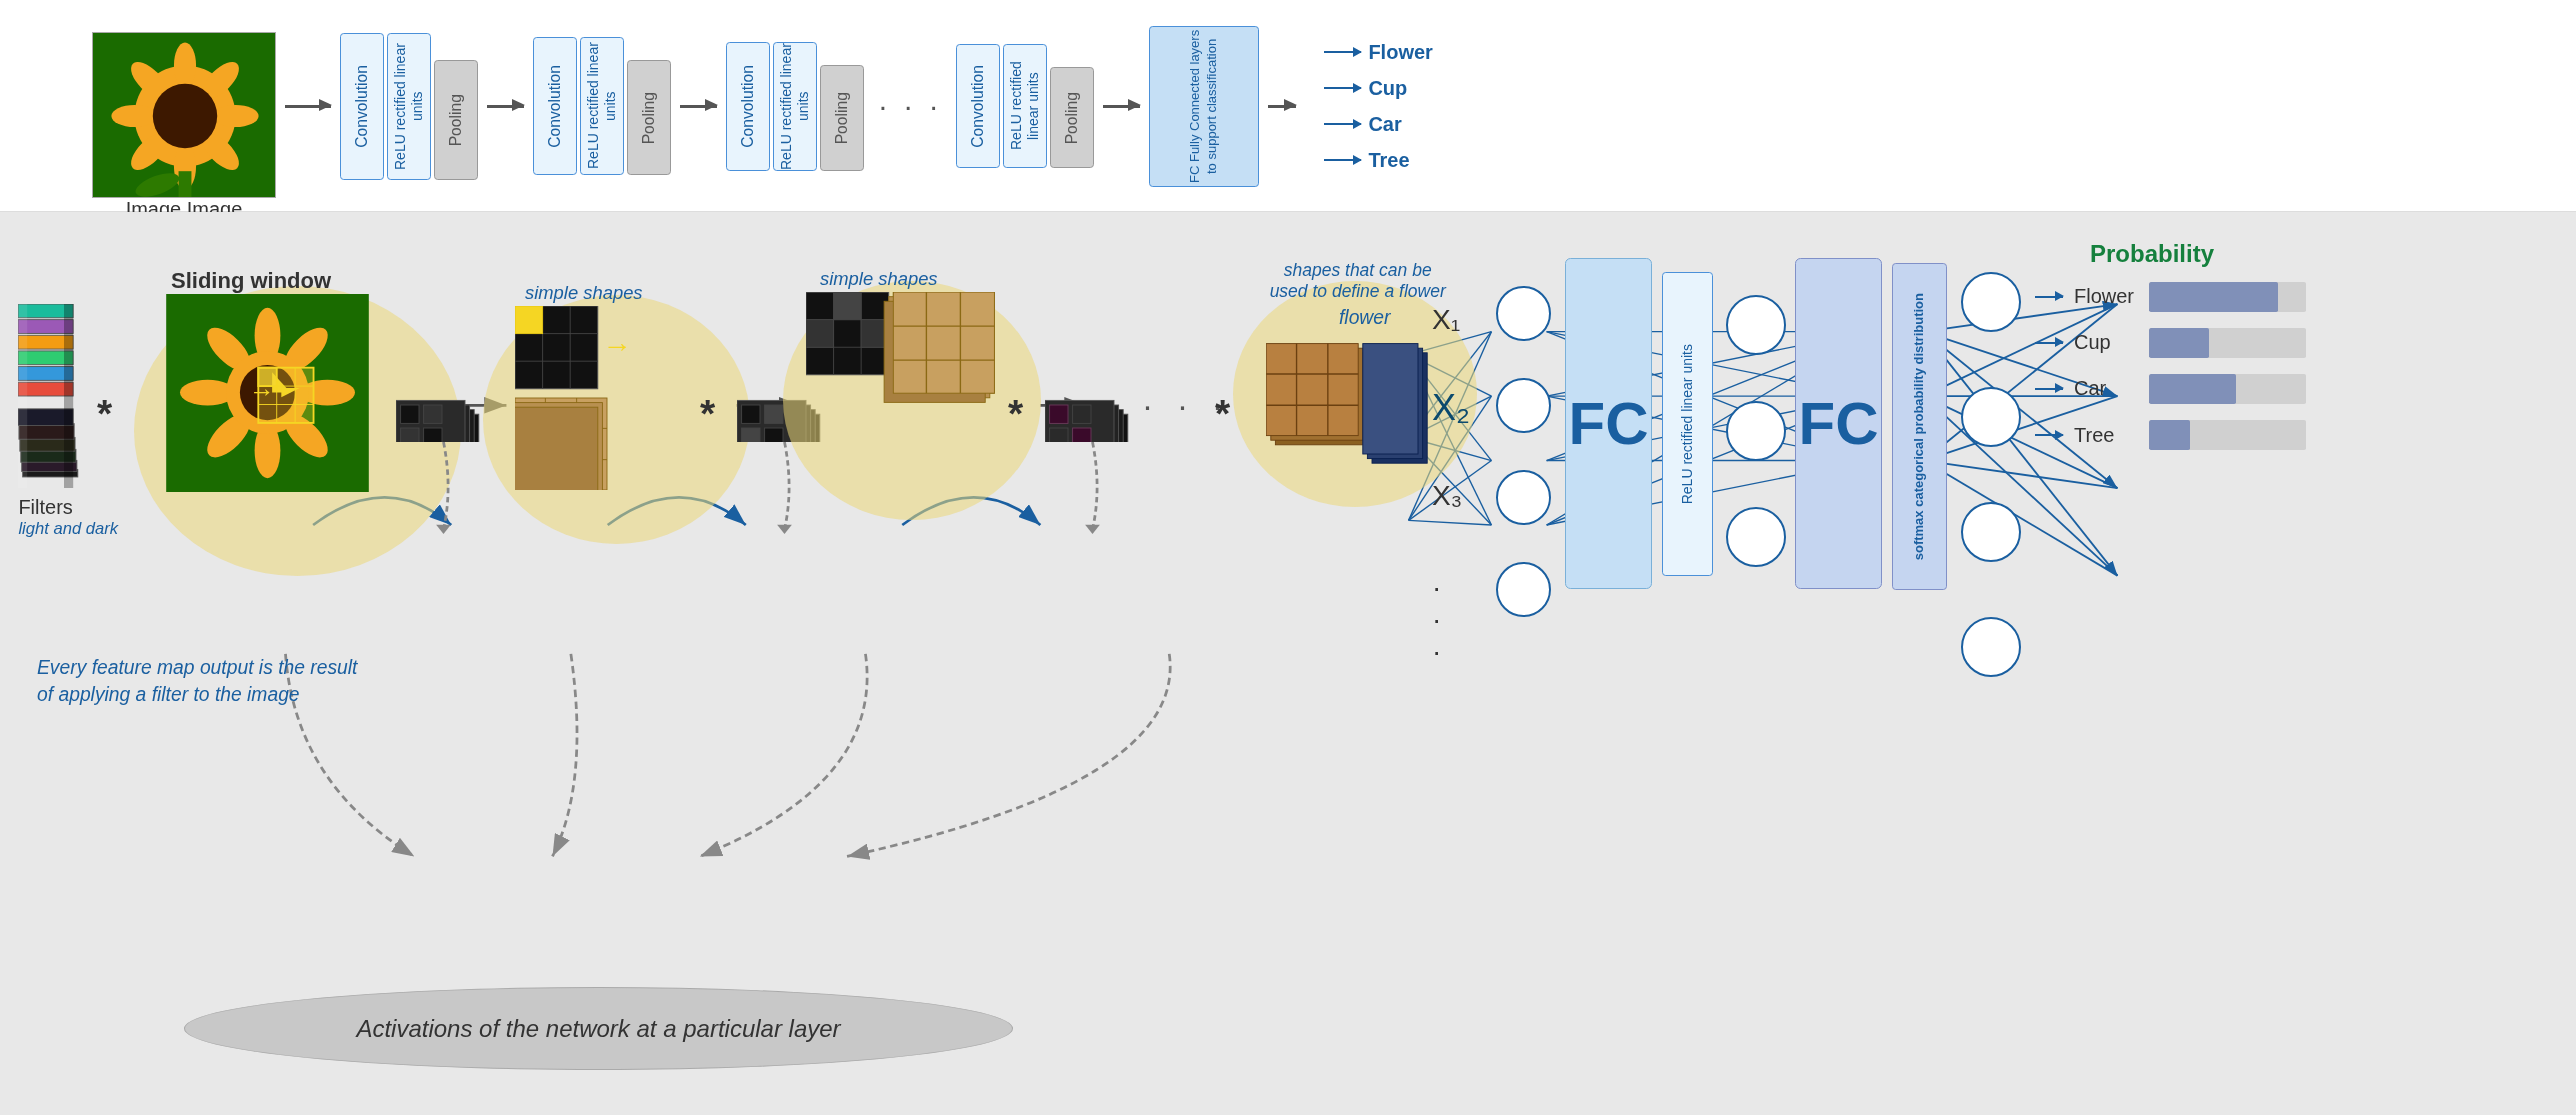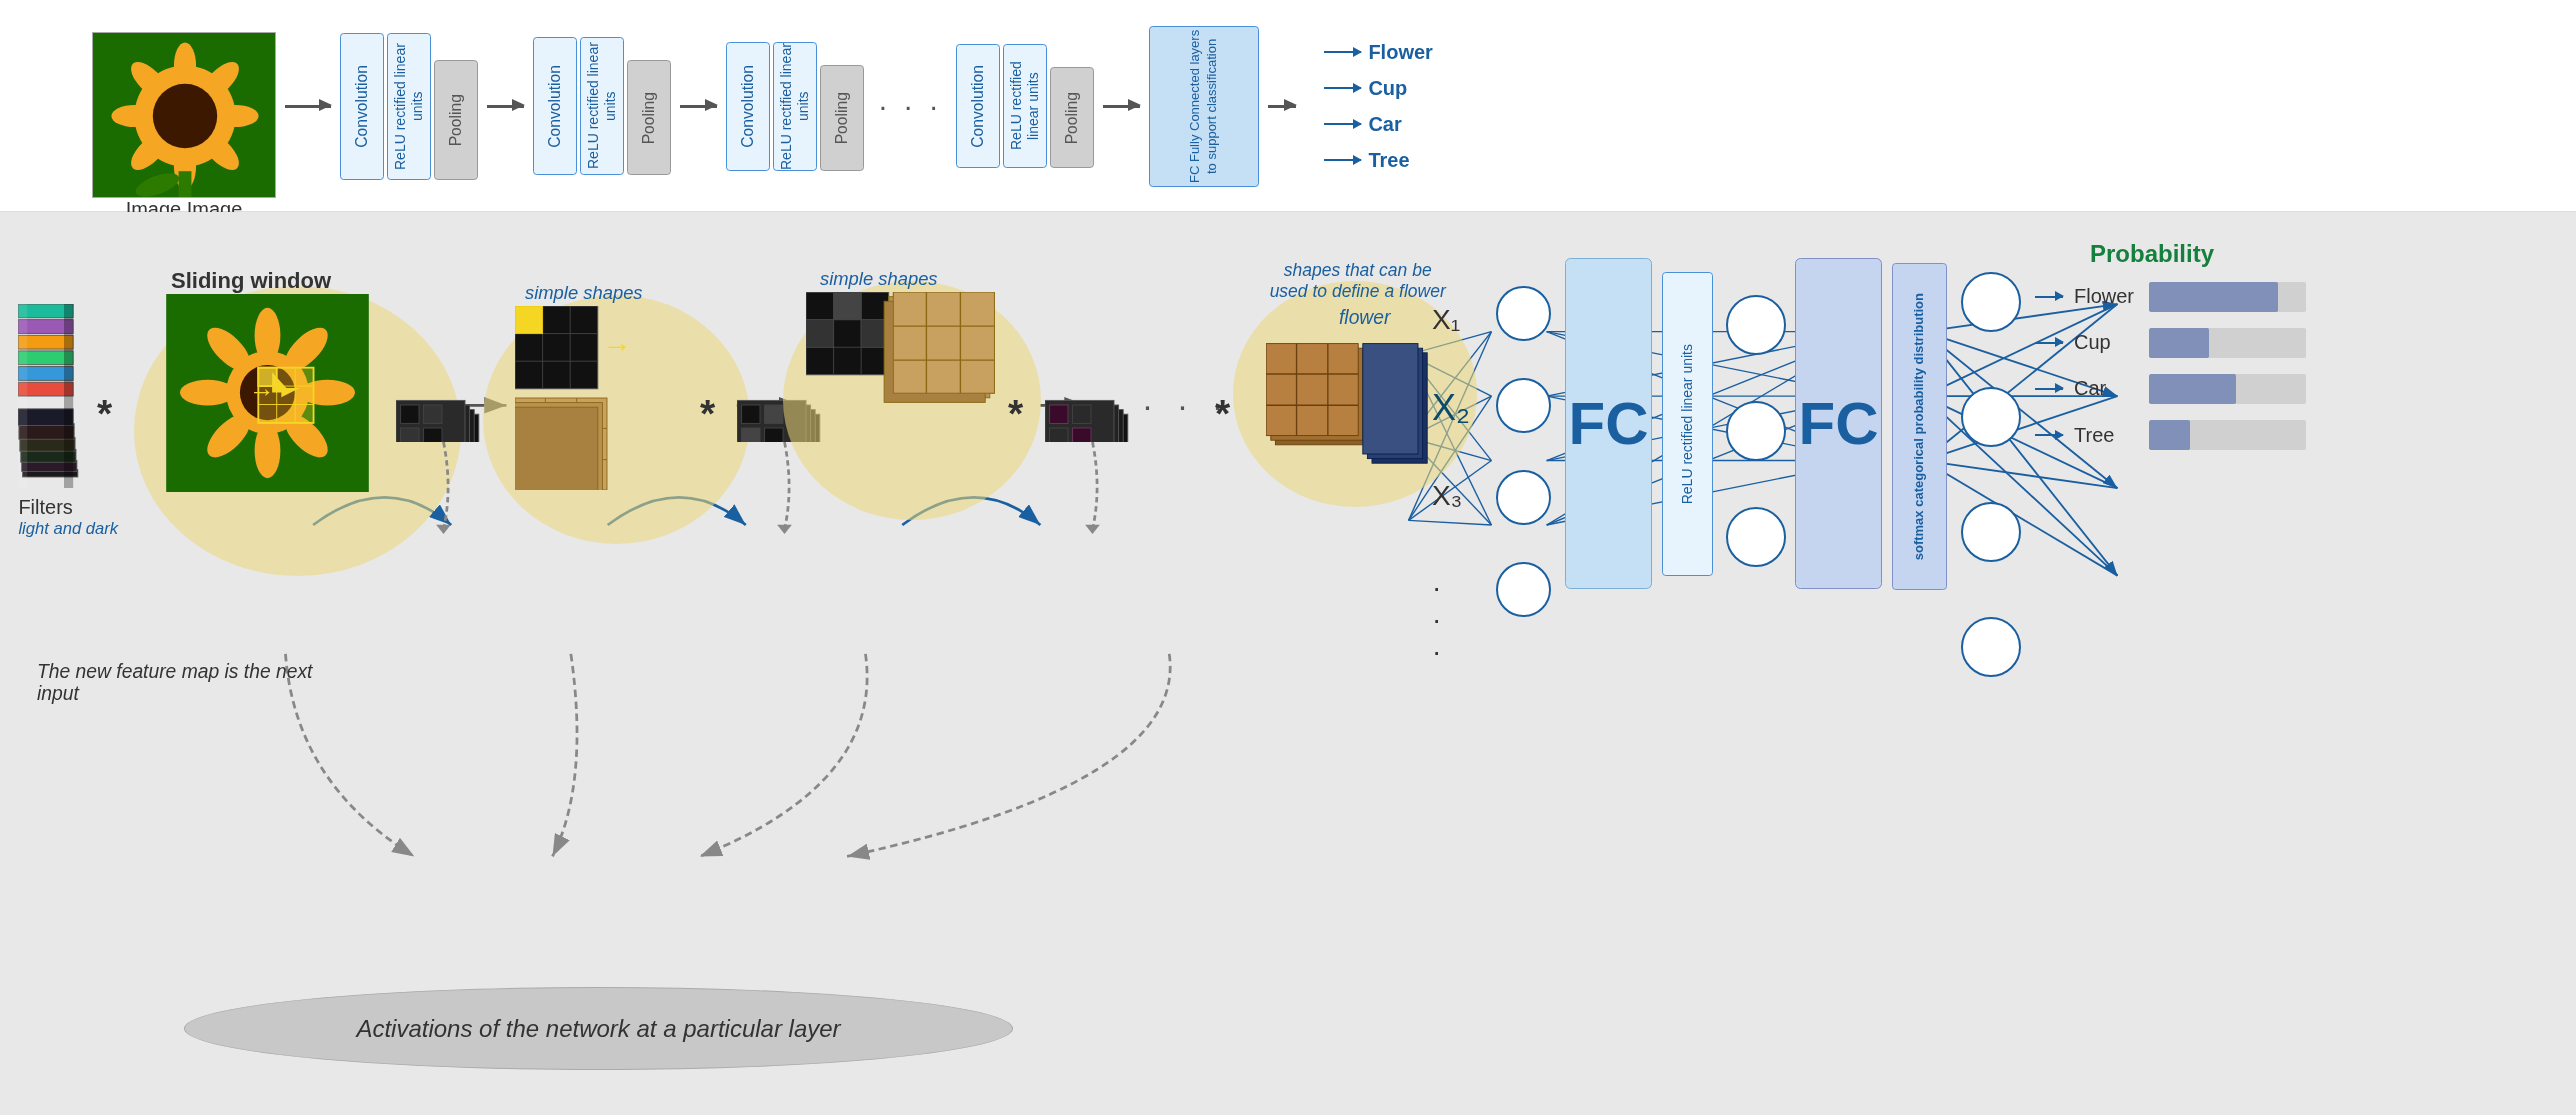--- a/index.html
+++ b/index.html
@@ -778,21 +778,22 @@
           <div style="position:absolute; right:-0.9px; top:-4.6px; border-left:9.2px solid #1a5fa0; border-top:5.5px solid transparent; border-bottom:5.5px solid transparent;"></div>
         </div>
         <div style="font-size:20px; color:#333; width:64px;">Tree</div>
         <div style="width:157px; height:29.5px; background:#d0d0d0; border-radius:1.8px; overflow:hidden;">
           <div style="width:41px; height:100%; background:#8090b8; border-radius:1.8px;"></div>
         </div>
       </div>
     </div>
 
     <div class="feature-map-desc">
-      <div class="feature-map-desc-black">The new feature map is the next input</div>
+      <div class="feature-map-desc-blue">Every feature map output is the
+result of applying a filter to the image</div>
     </div>
 
     <div class="activations-ellipse">
       <span class="activations-text">Activations of the network at a particular layer</span>
     </div>
 
   </div>
 </div>
 
 

